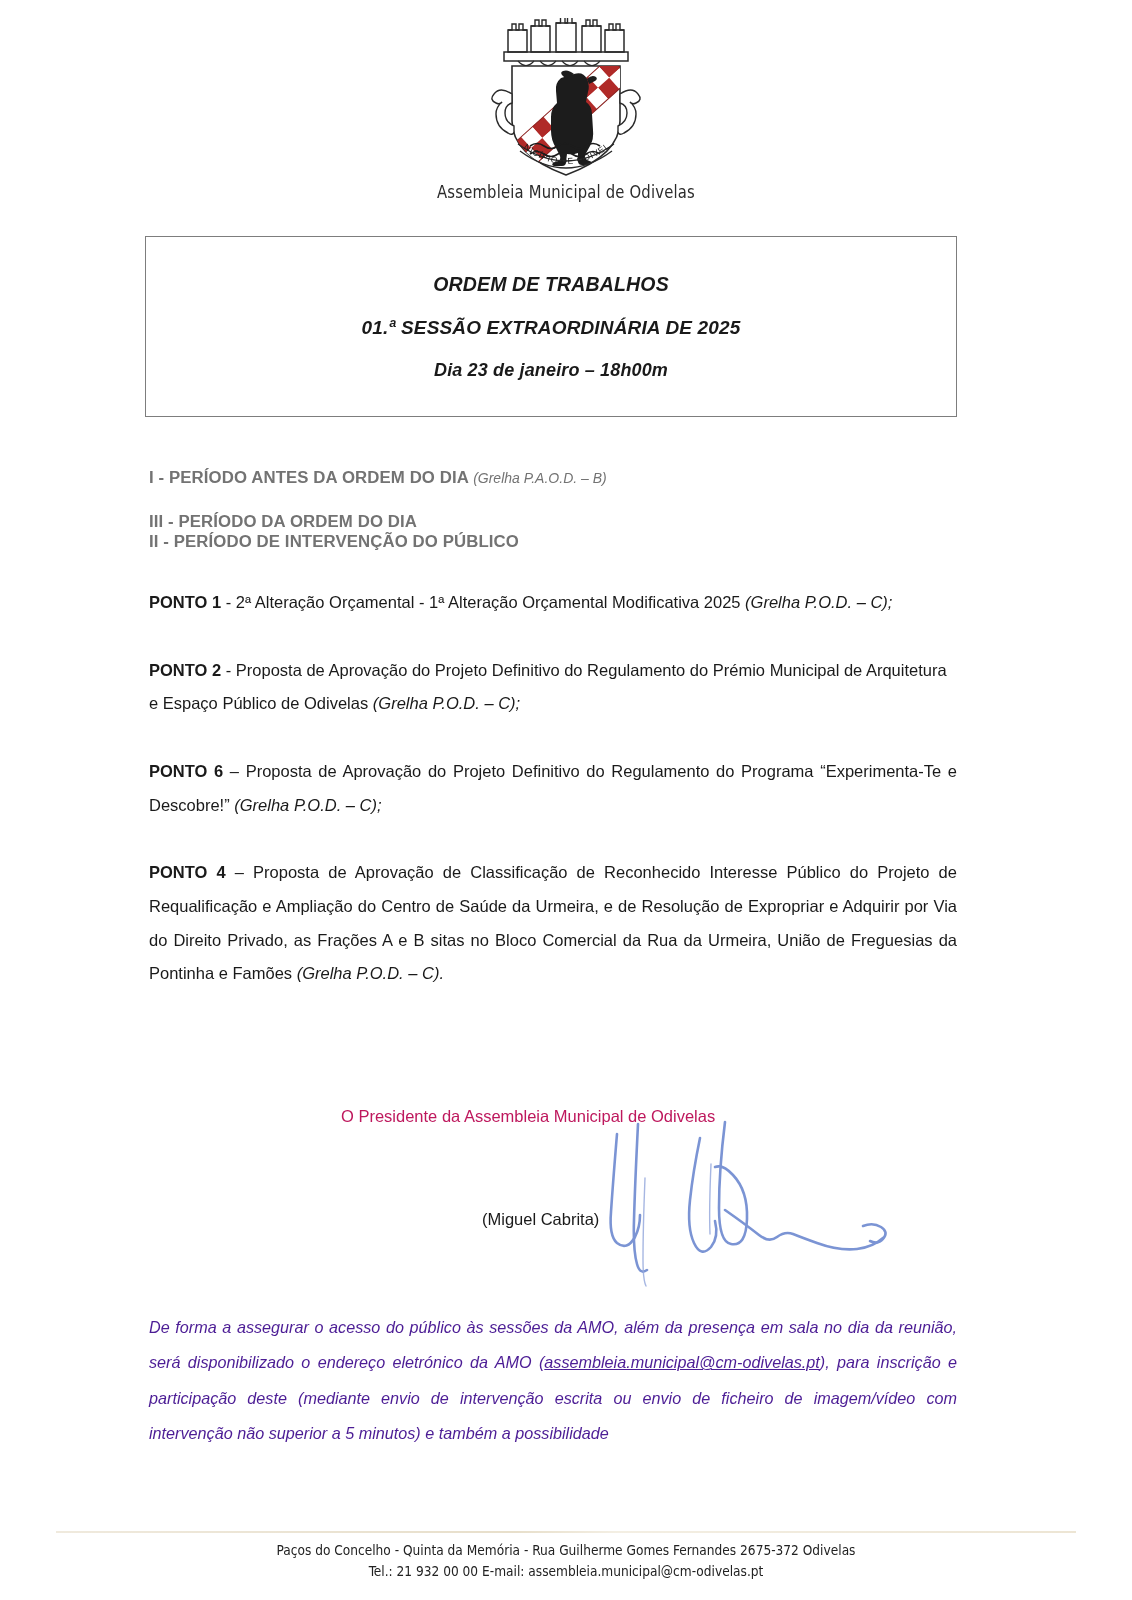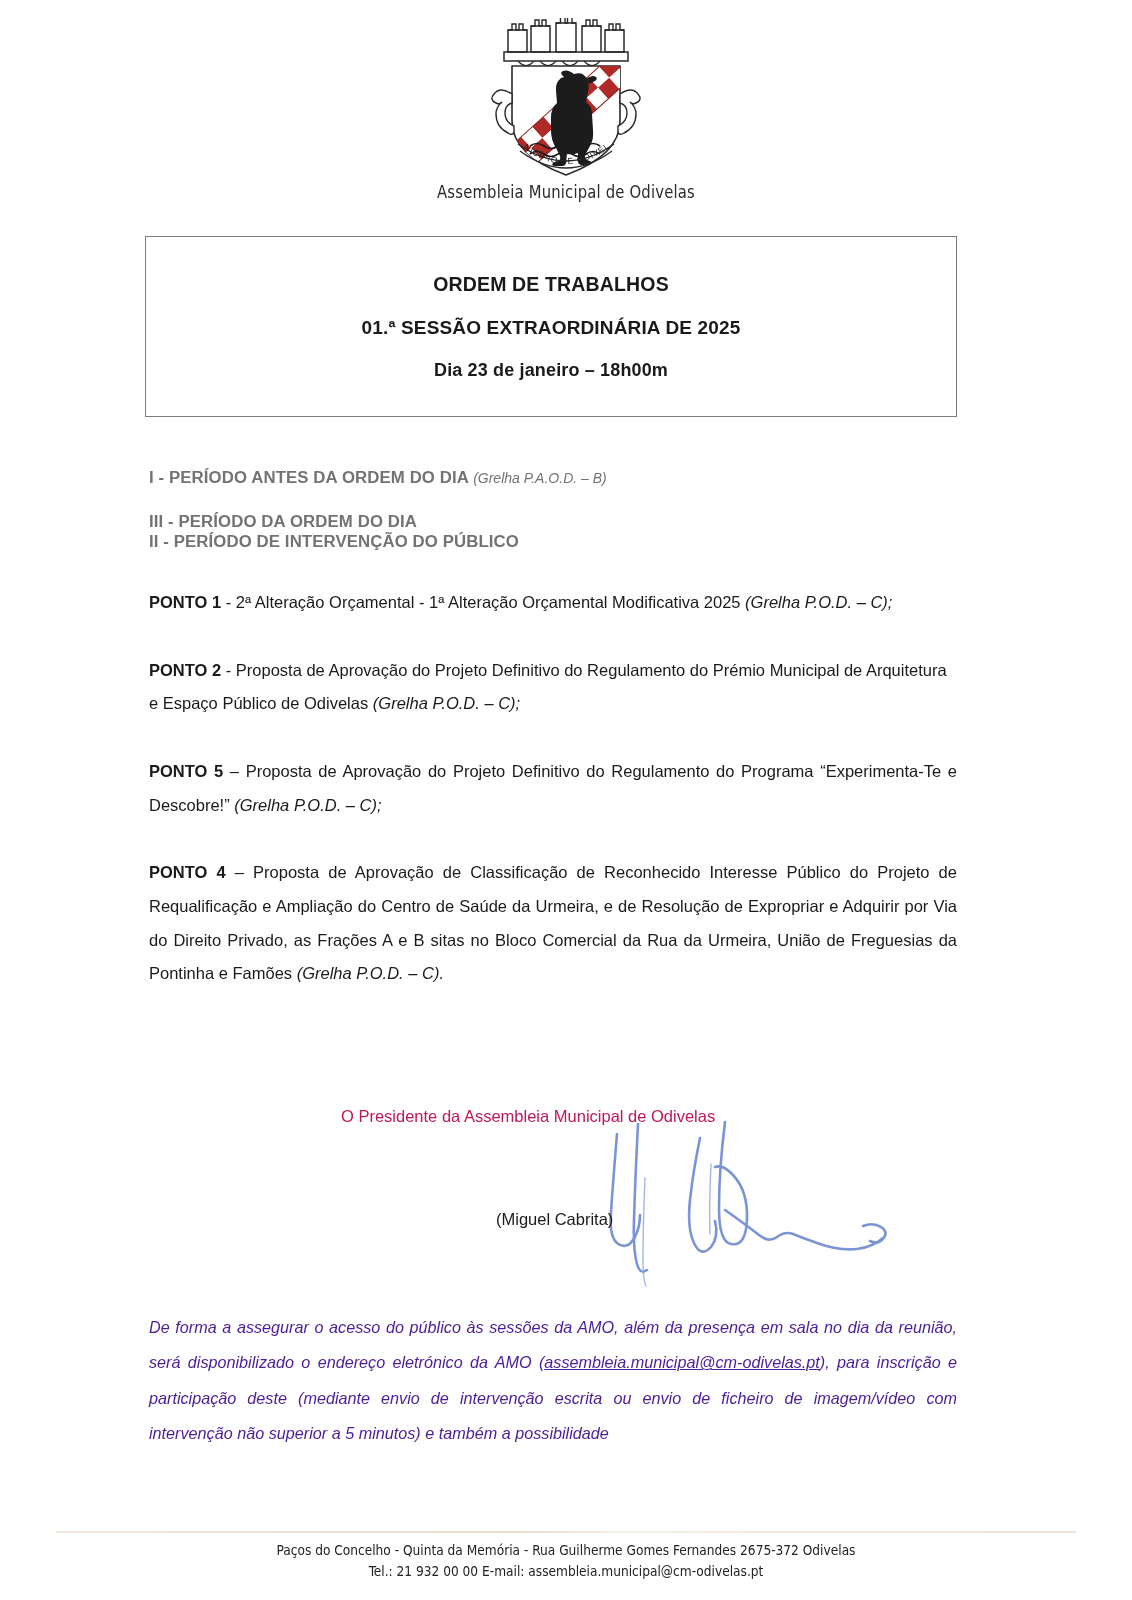--- a/index.html
+++ b/index.html
@@ -58,20 +58,21 @@
     justify-content: center;
     align-items: center;
     gap: 21px;
     background: #fff;
   }
   .title-line {
     font-weight: bold;
     text-align: center;
     color: #1a1a1a;
     letter-spacing: 0.15px;
+    font-style: italic;
   }
   .tl-1 { font-size: 19.5px; }
   .tl-2 { font-size: 19px; }
   .tl-3 { font-size: 18px; }
   .tl-4 { font-size: 18px; }
 
   
   .content {
     position: absolute;
     left: 149px;
@@ -118,21 +119,21 @@
   .sign-title {
     position: absolute;
     left: 192px;
     top: 7px;
     font-size: 16.5px;
     color: #be185d;
     white-space: nowrap;
   }
   .sign-name {
     position: absolute;
-    left: 347px;
+    left: 333px;
     top: 110px;
     font-size: 16.5px;
     color: #1a1a1a;
     white-space: nowrap;
   }
   .sign-svg {
     position: absolute;
     left: 300px;
     top: 18px;
   }
@@ -291,21 +292,21 @@
 
     <div class="ponto first loose">
       <b>PONTO 1</b><span> - </span><span>2ª Alteração Orçamental - 1ª Alteração Orçamental Modificativa 2025 </span><i>(Grelha P.O.D. – C);</i>
     </div>
 
     <div class="ponto loose">
       <b>PONTO 2</b><span> - </span><span>Proposta de Aprovação do Projeto Definitivo do Regulamento do Prémio Municipal de Arquitetura e Espaço Público de Odivelas </span><i>(Grelha P.O.D. – C);</i>
     </div>
 
     <div class="ponto">
-      <b>PONTO 5</b><span> – </span><span>Proposta de Aprovação do Projeto Definitivo do Regulamento do Programa “Experimenta-Te e Descobre!” </span><i>(Grelha P.O.D. – C);</i>
+      <b>PONTO 6</b><span> – </span><span>Proposta de Aprovação do Projeto Definitivo do Regulamento do Programa “Experimenta-Te e Descobre!” </span><i>(Grelha P.O.D. – C);</i>
     </div>
 
     <div class="ponto">
       <b>PONTO 4</b><span> – </span><span>Proposta de Aprovação de Classificação de Reconhecido Interesse Público do Projeto de Requalificação e Ampliação do Centro de Saúde da Urmeira, e de Resolução de Expropriar e Adquirir por Via do Direito Privado, as Frações A e B sitas no Bloco Comercial da Rua da Urmeira, União de Freguesias da Pontinha e Famões </span><i>(Grelha P.O.D. – C).</i>
     </div>
 
   </div>
 
   <div class="sign-block">
 

